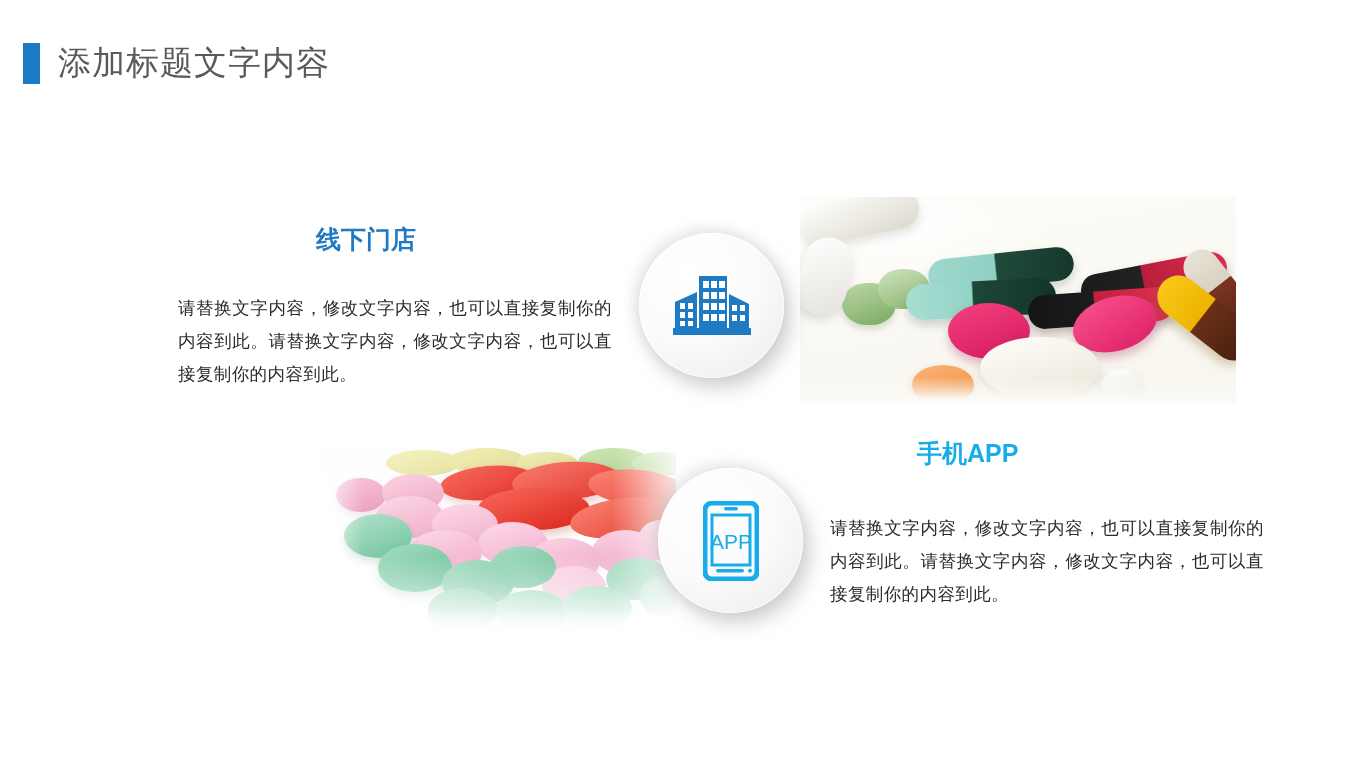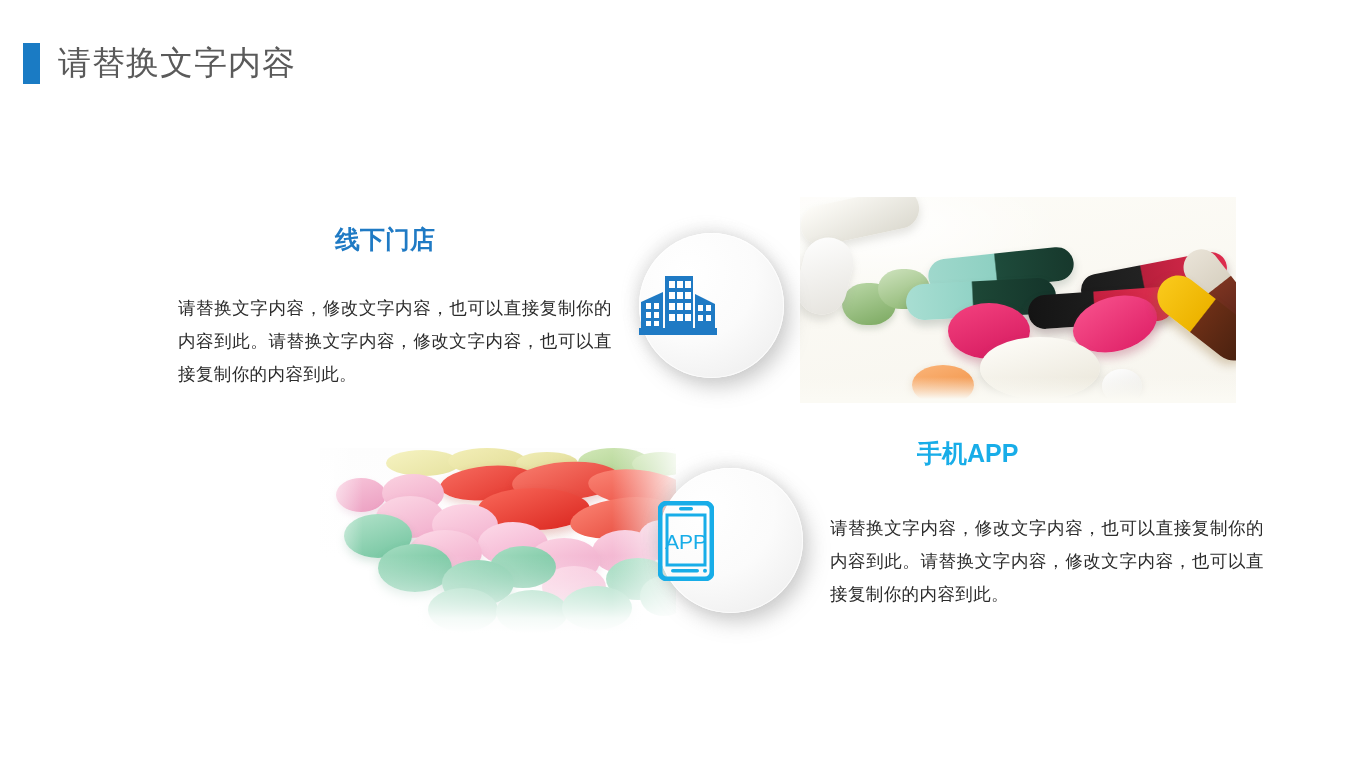--- a/index.html
+++ b/index.html
@@ -171,20 +171,21 @@
     width: 145px;
     height: 145px;
     border-radius: 50%;
     background: radial-gradient(circle at 34% 28%, #ffffff 0%, #fbfbfb 48%, #f0f0f0 82%, #e6e6e6 100%);
     box-shadow:
       6px 9px 20px rgba(120,120,120,.38),
       -5px -5px 14px rgba(150,150,150,.18),
       inset 0 0 0 1px rgba(255,255,255,.7);
     display: flex;
     align-items: center;
+    justify-content: center;
   }
   .circle-store { left: 639px; top: 233px; }
   .circle-app   { left: 658px; top: 468px; }
   .icon-circle svg { display: block; }
 
   
   .block-heading {
     position: absolute;
     font-size: 25px;
     font-weight: bold;
@@ -193,32 +194,32 @@
   }
   .block-body {
     position: absolute;
     font-size: 17.5px;
     line-height: 33px;
     color: #2b2b2b;
     letter-spacing: .4px;
     margin-top: 8px;
   }
 
-  .store-heading { left: 316px; top: 222px; color: #1f7ac4; margin-left: 19px; }
+  .store-heading { left: 316px; top: 222px; color: #1f7ac4; }
   .store-body    { left: 178px; top: 284px; width: 434px; text-align: justify; }
 
   .app-heading   { left: 917px; top: 436px; color: #18ade8; }
   .app-body      { left: 830px; top: 504px; width: 434px; text-align: justify; }
 </style>
 </head>
 <body>
 
 <div class="slide-header">
   <div class="accent-bar"></div>
-  <div class="slide-title">请替换文字内容</div>
+  <div class="slide-title">添加标题文字内容</div>
 </div>
 
 <div class="photo photo-pills-capsules">
   <div class="sheen"></div>
   <div class="pill pc-g1"></div>
   <div class="pill pc-g2"></div>
   <div class="cap pc-c1"></div>
   <div class="cap pc-c2"></div>
   <div class="pc-w1"></div>
   <div class="cap pc-c3"></div>

